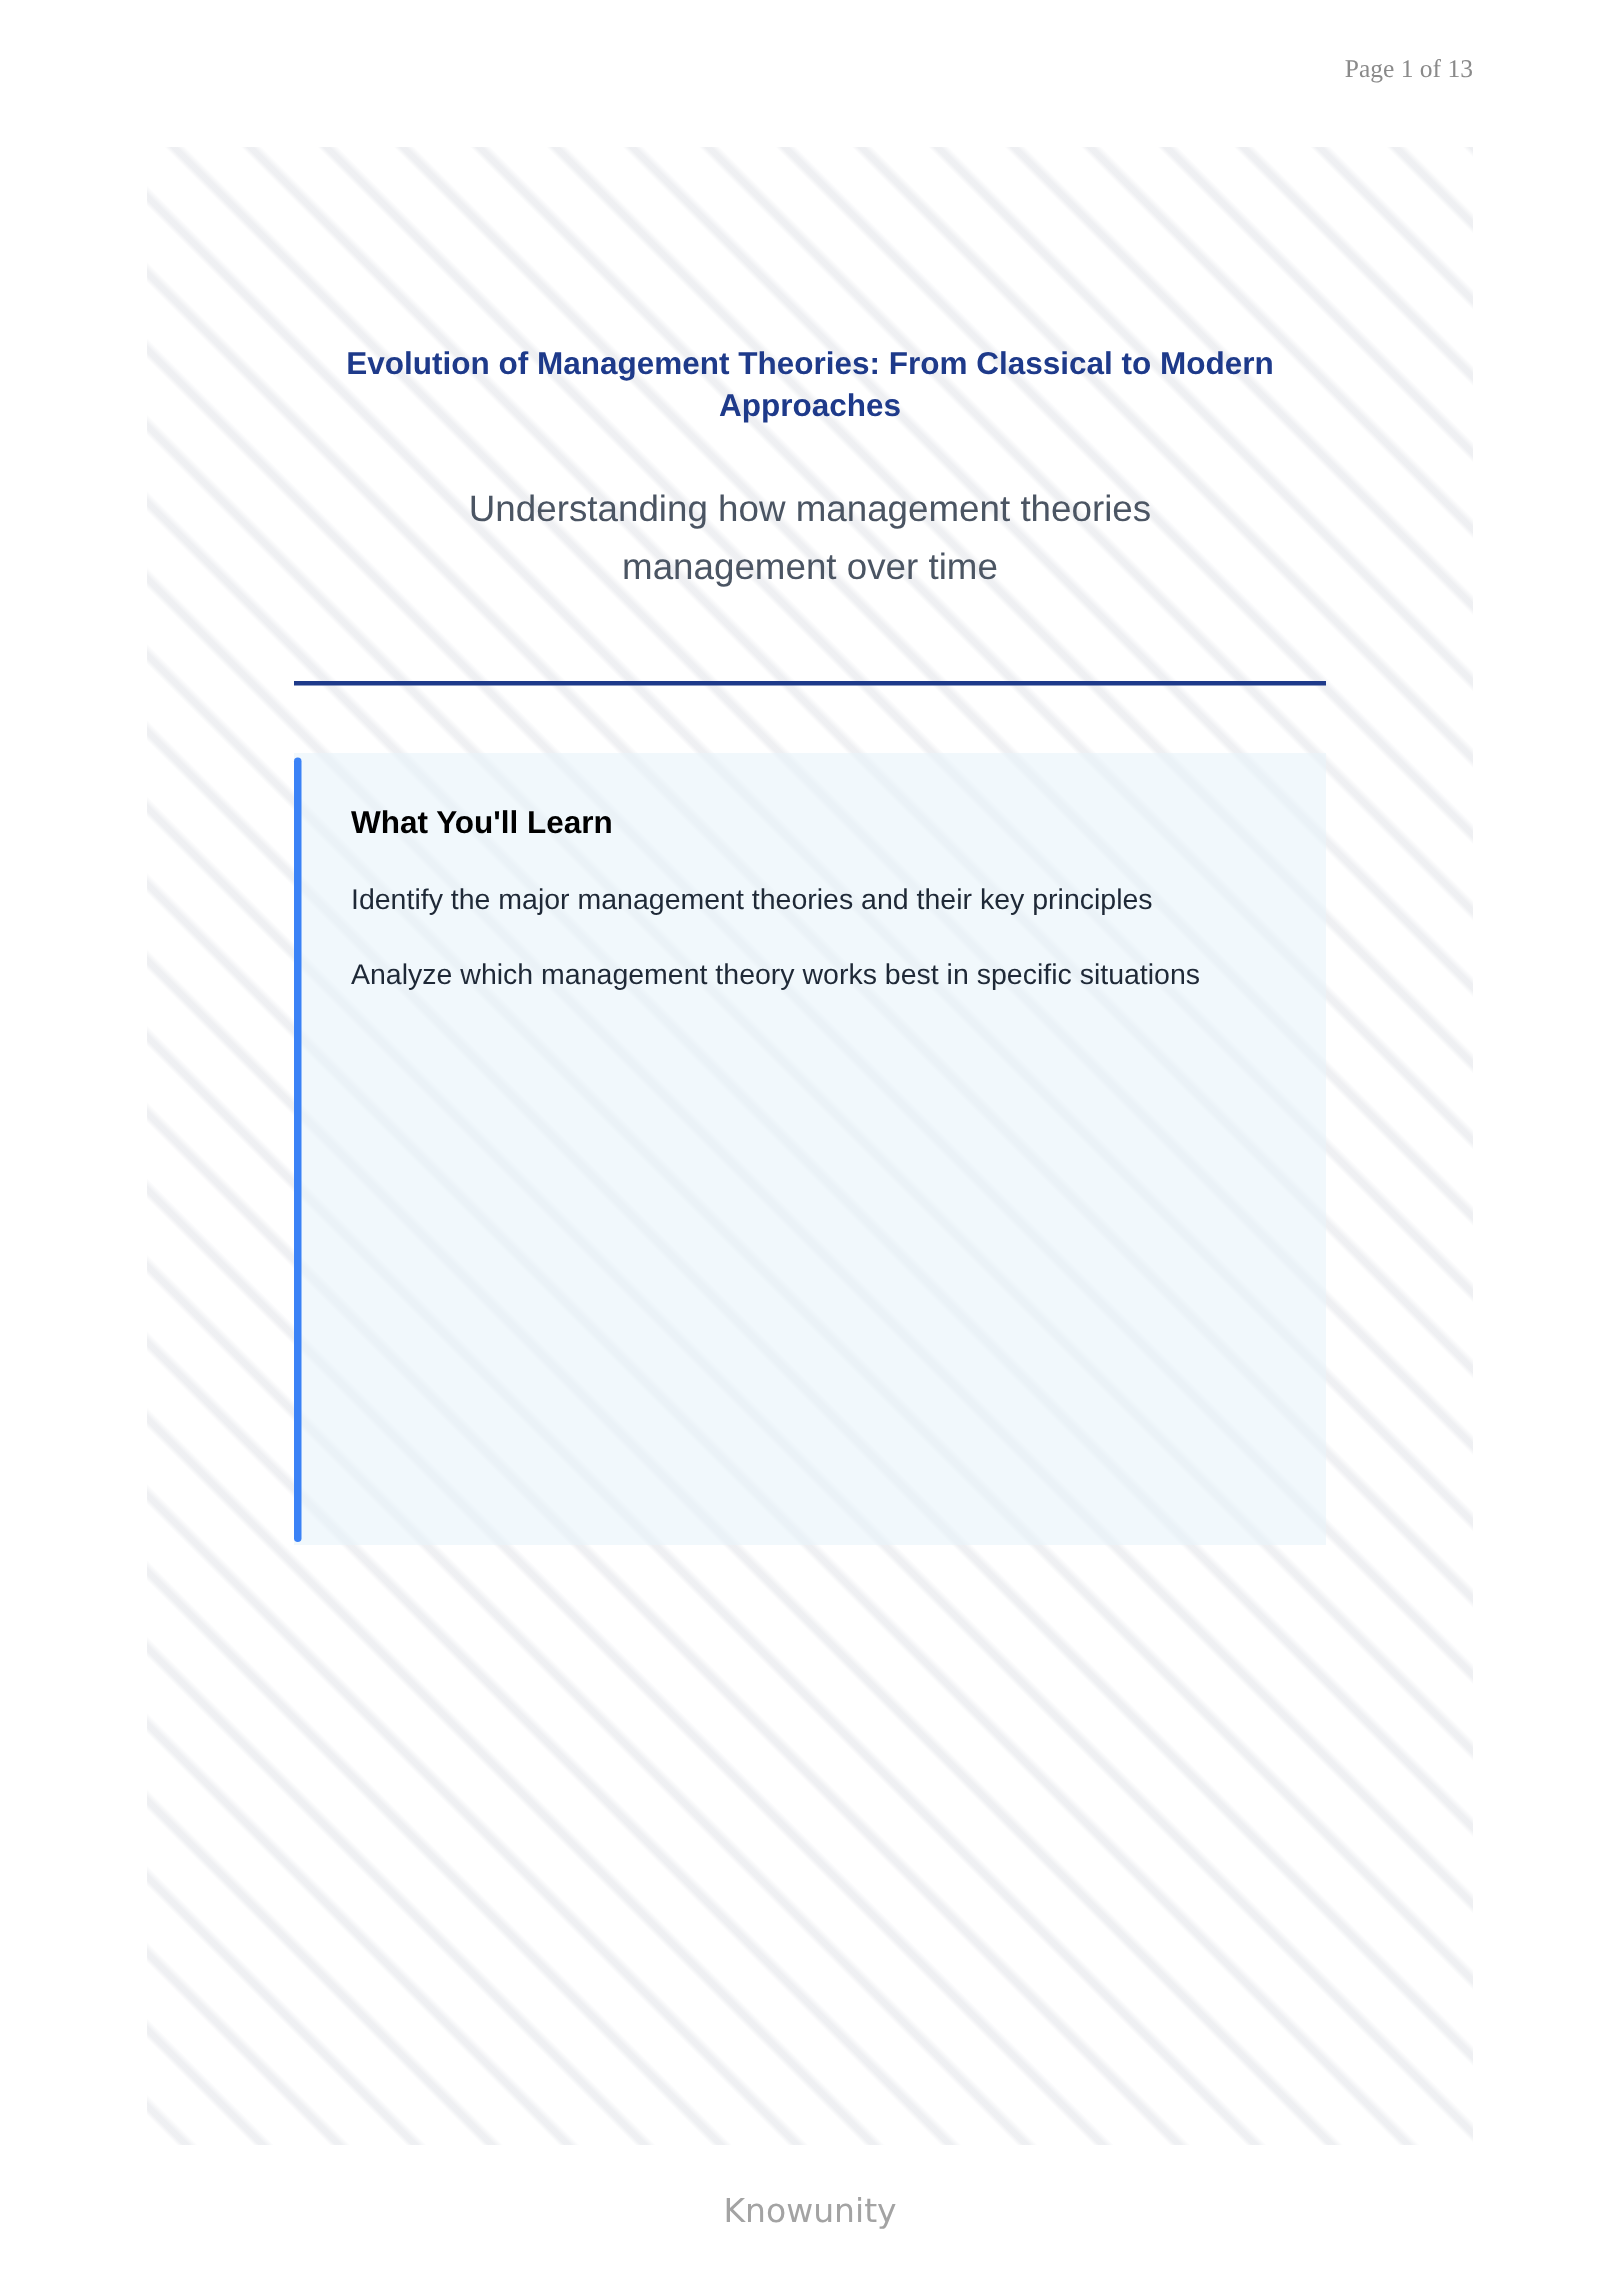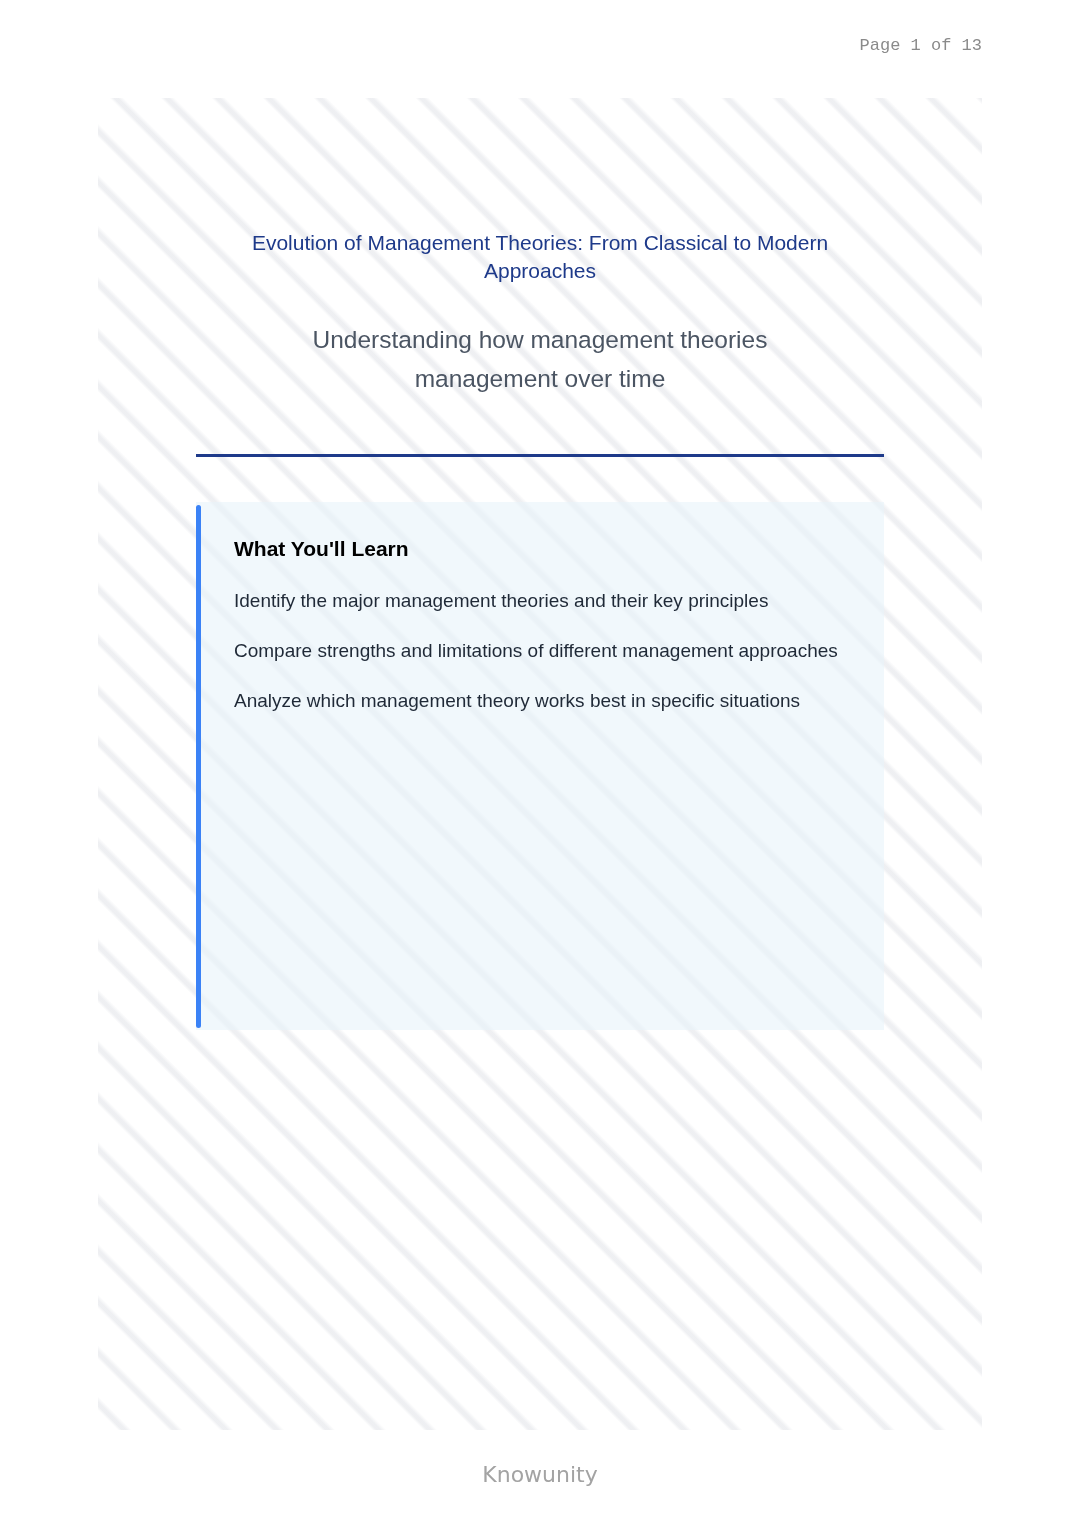--- a/index.html
+++ b/index.html
@@ -11,21 +11,21 @@
       width: 1080px;
       height: 1527px;
       position: relative;
       overflow: hidden;
       font-family: "Liberation Sans", "DejaVu Sans", sans-serif;
     }
     .page-number {
       position: absolute;
       top: 36px;
       right: 98px;
-      font-family: Liberation Mono, monospace;
+      font-family: Liberation Serif, serif;
       font-size: 17px;
       color: #8a8a8a;
     }
     .pattern-area {
       position: absolute;
       left: 98px;
       top: 98px;
       width: 884px;
       height: 1332px;
       background-color: #ffffff;
@@ -45,21 +45,21 @@
       top: 0;
       width: 688px;
     }
     .title {
       position: absolute;
       top: 229px;
       left: 0;
       width: 688px;
       text-align: center;
       font-size: 21px;
-      font-weight: normal;
+      font-weight: bold;
       line-height: 28px;
       color: #1e3a8a;
       margin: 0;
     }
     .subtitle {
       position: absolute;
       top: 320px;
       left: 60px;
       width: 568px;
       text-align: center;
@@ -145,19 +145,18 @@
 
   <div class="divider"></div>
 
   <section class="learn-card">
     <div class="accent-bar"></div>
 
     <h2 class="card-heading">What You'll Learn</h2>
 
     <ul class="objectives">
       <li>Identify the major management theories and their key principles</li>
-      <li>Compare strengths and limitations of different management approaches</li>
       <li>Analyze which management theory works best in specific situations</li>
     </ul>
   </section>
 </div>
 
 <div class="footer-brand">Knowunity</div>
 
 </body></html>

